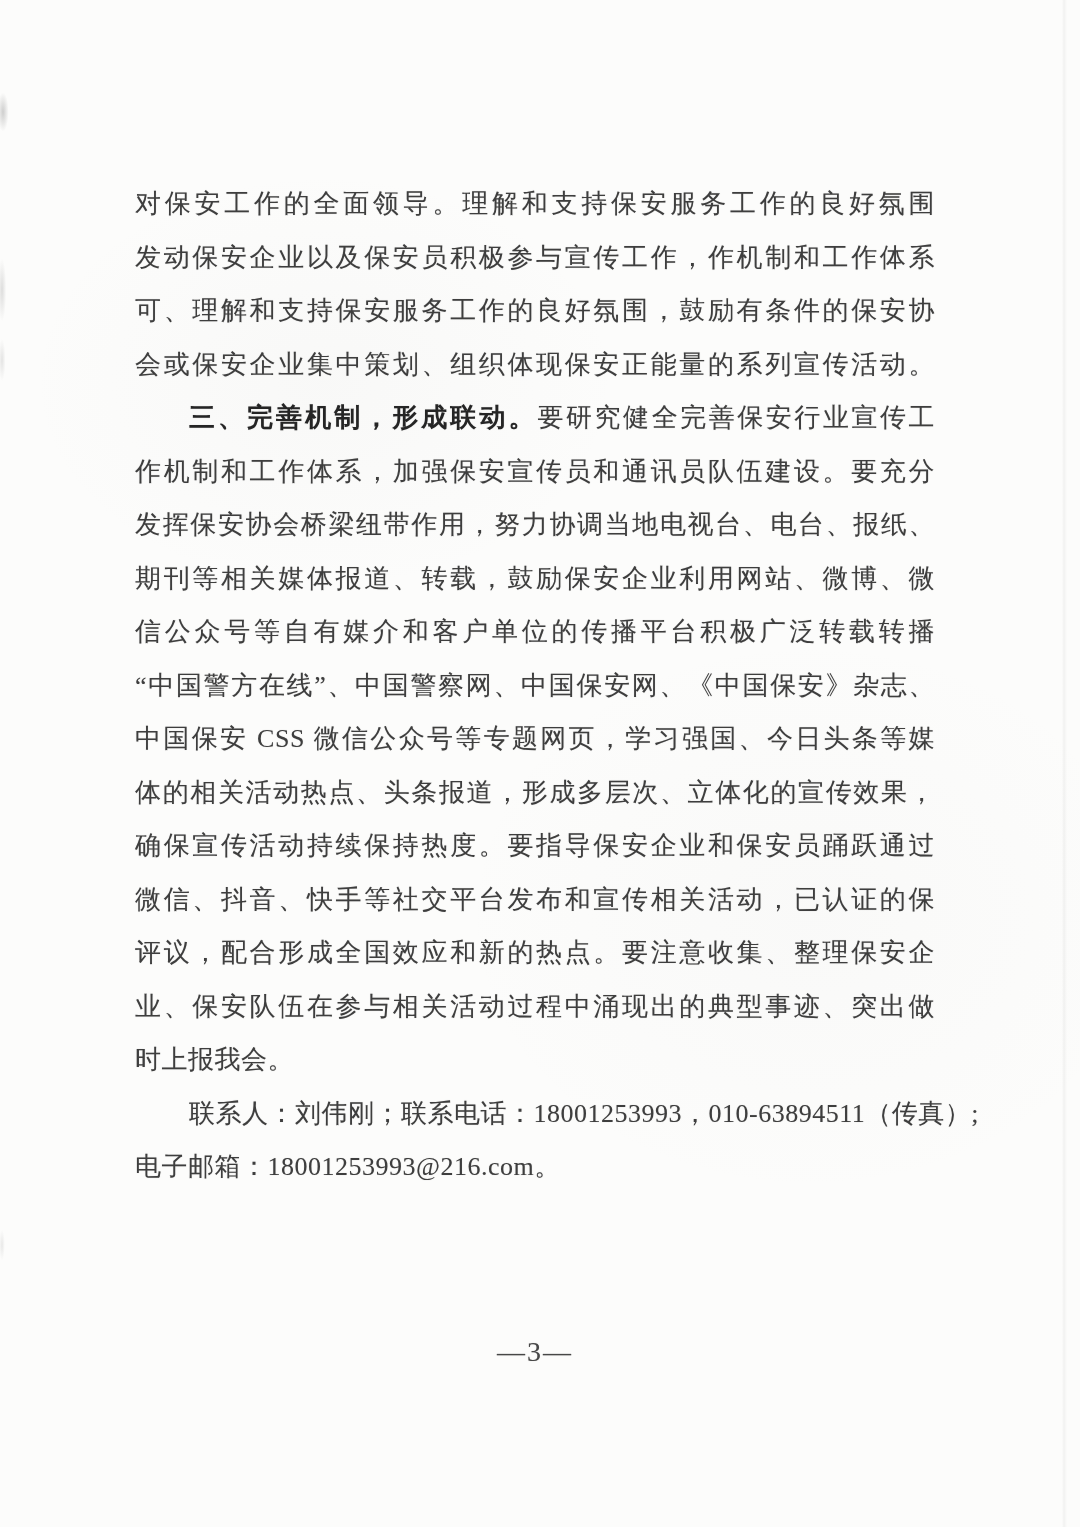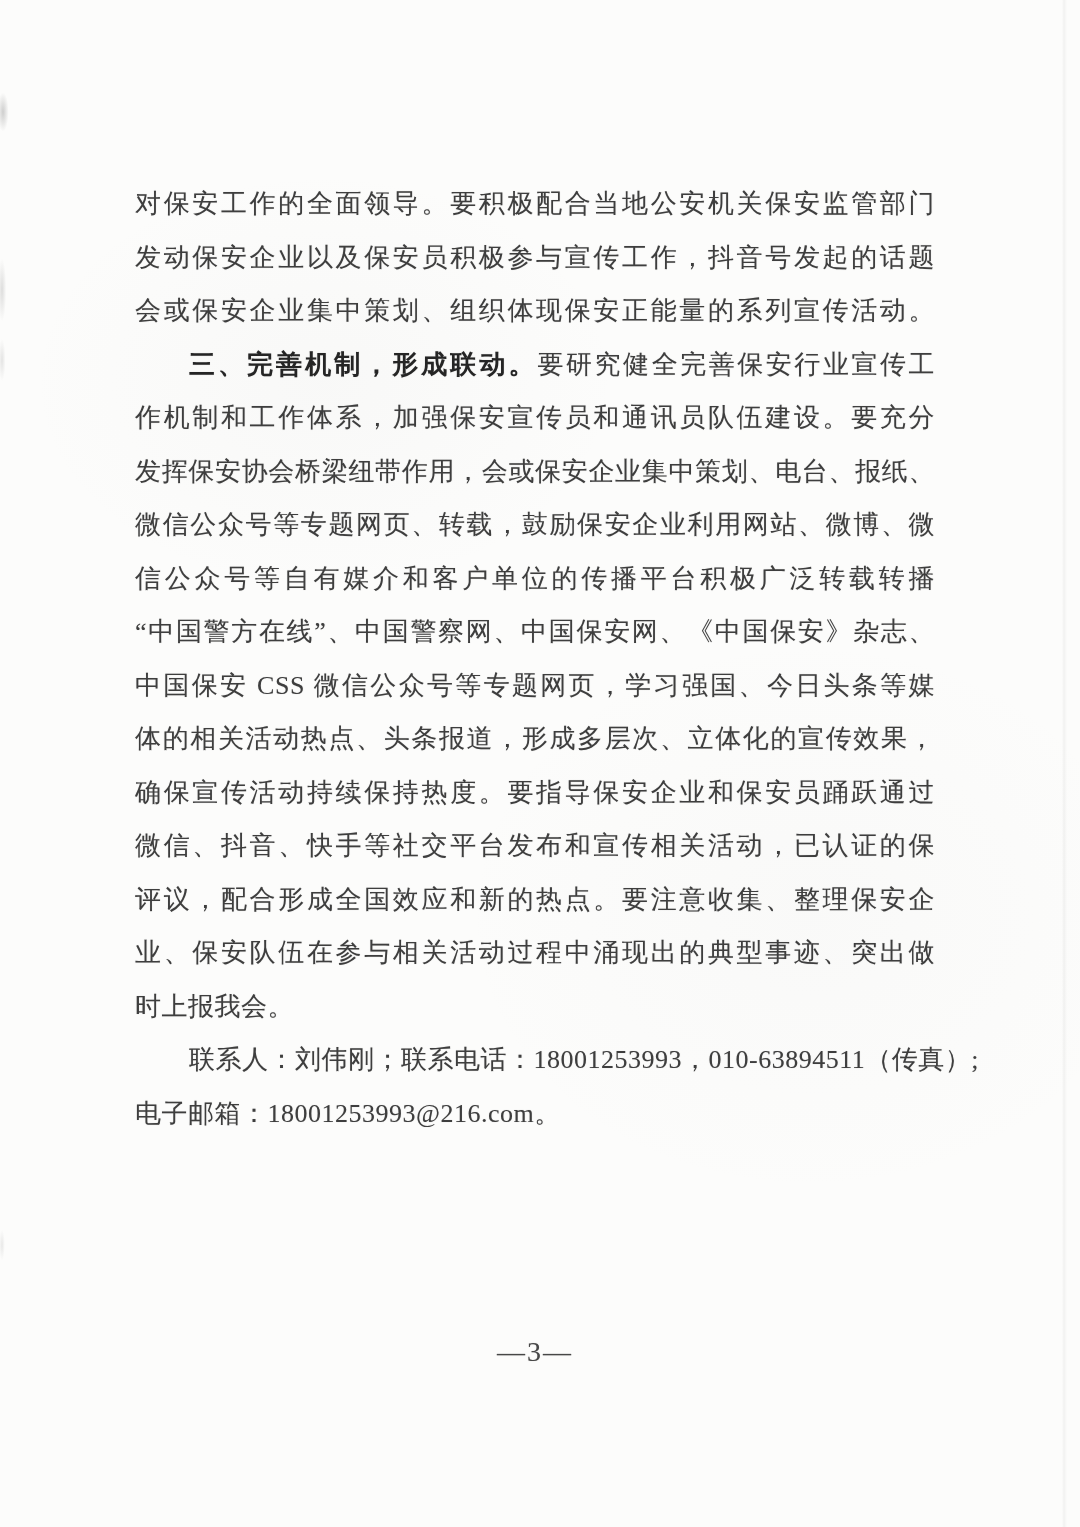--- a/index.html
+++ b/index.html
@@ -74,29 +74,30 @@
     letter-spacing: 2px;
     text-shadow: 0 0 1px rgba(70,70,70,0.25);
   }
 </style>
 </head>
 <body>
 
 <div class="page">
   <div class="textblock">
 
-    <p class="line">对保安工作的全面领导。要积极配合当地公安机关保安监管部门</p>
-    <p class="line">发动保安企业以及保安员积极参与宣传工作，抖音号发起的话题</p>
+    <p class="line">对保安工作的全面领导。理解和支持保安服务工作的良好氛围</p>
+    <p class="line">发动保安企业以及保安员积极参与宣传工作，作机制和工作体系</p>
+    <p class="line">可、理解和支持保安服务工作的良好氛围，鼓励有条件的保安协</p>
     <p class="line">会或保安企业集中策划、组织体现保安正能量的系列宣传活动。</p>
 
     <p class="line indent"><span class="heading-strong">三、完善机制，形成联动。</span><span>要研究健全完善保安行业宣传工</span></p>
 
     <p class="line">作机制和工作体系，加强保安宣传员和通讯员队伍建设。要充分</p>
-    <p class="line">发挥保安协会桥梁纽带作用，会或保安企业集中策划、电台、报纸、</p>
-    <p class="line">微信公众号等专题网页、转载，鼓励保安企业利用网站、微博、微</p>
+    <p class="line">发挥保安协会桥梁纽带作用，努力协调当地电视台、电台、报纸、</p>
+    <p class="line">期刊等相关媒体报道、转载，鼓励保安企业利用网站、微博、微</p>
     <p class="line">信公众号等自有媒介和客户单位的传播平台积极广泛转载转播</p>
     <p class="line">“中国警方在线”、中国警察网、中国保安网、《中国保安》杂志、</p>
     <p class="line">中国保安 CSS 微信公众号等专题网页，学习强国、今日头条等媒</p>
     <p class="line">体的相关活动热点、头条报道，形成多层次、立体化的宣传效果，</p>
     <p class="line">确保宣传活动持续保持热度。要指导保安企业和保安员踊跃通过</p>
     <p class="line">微信、抖音、快手等社交平台发布和宣传相关活动，已认证的保</p>
     <p class="line">评议，配合形成全国效应和新的热点。要注意收集、整理保安企</p>
     <p class="line">业、保安队伍在参与相关活动过程中涌现出的典型事迹、突出做</p>
     <p class="line short">时上报我会。</p>
 

